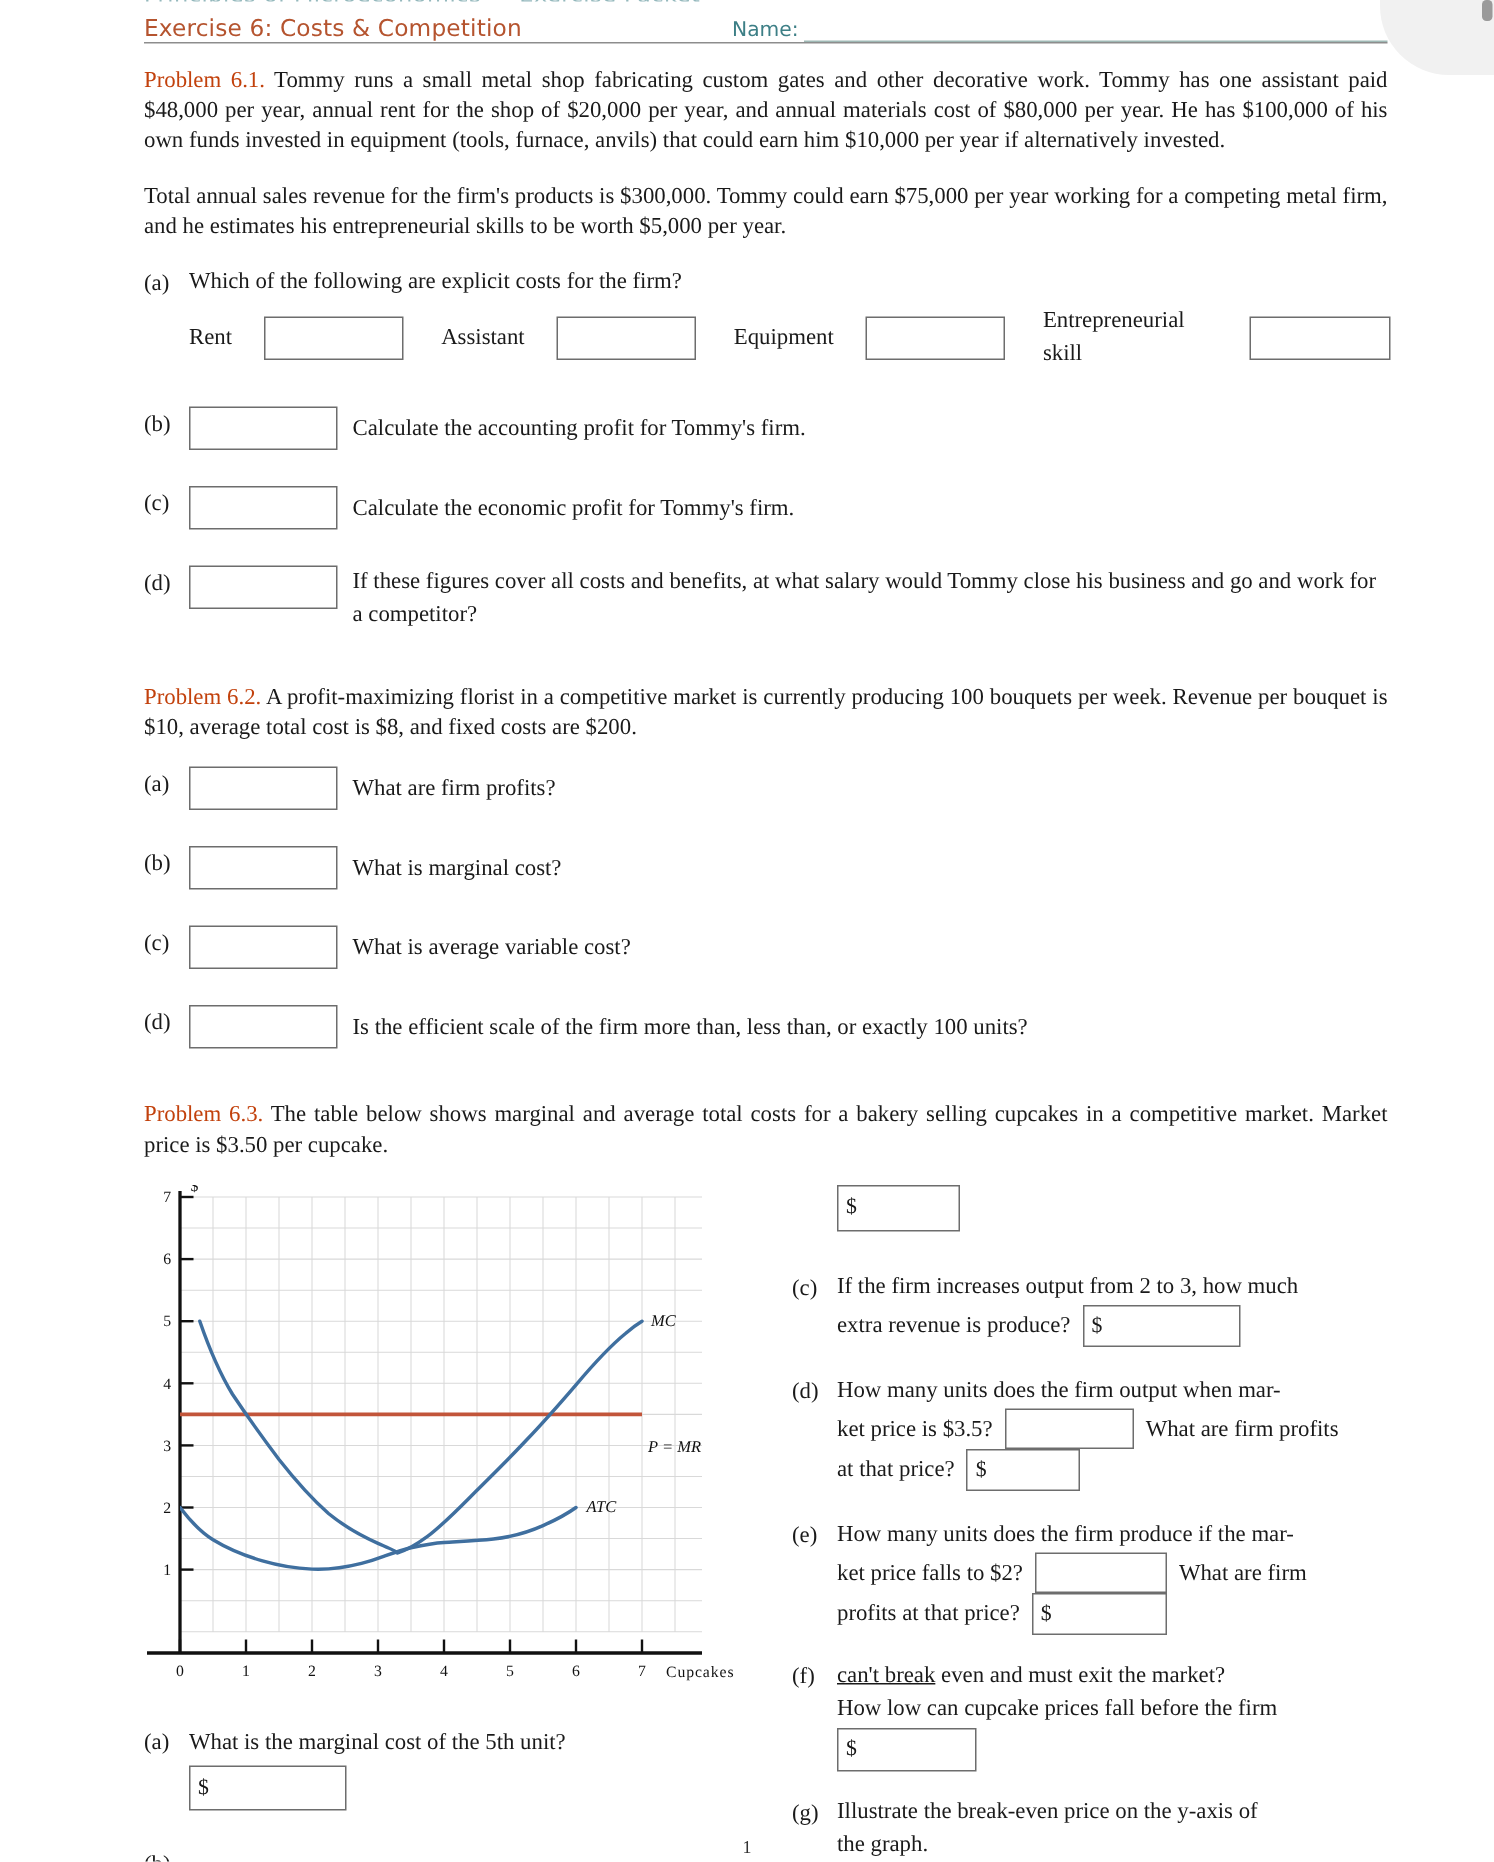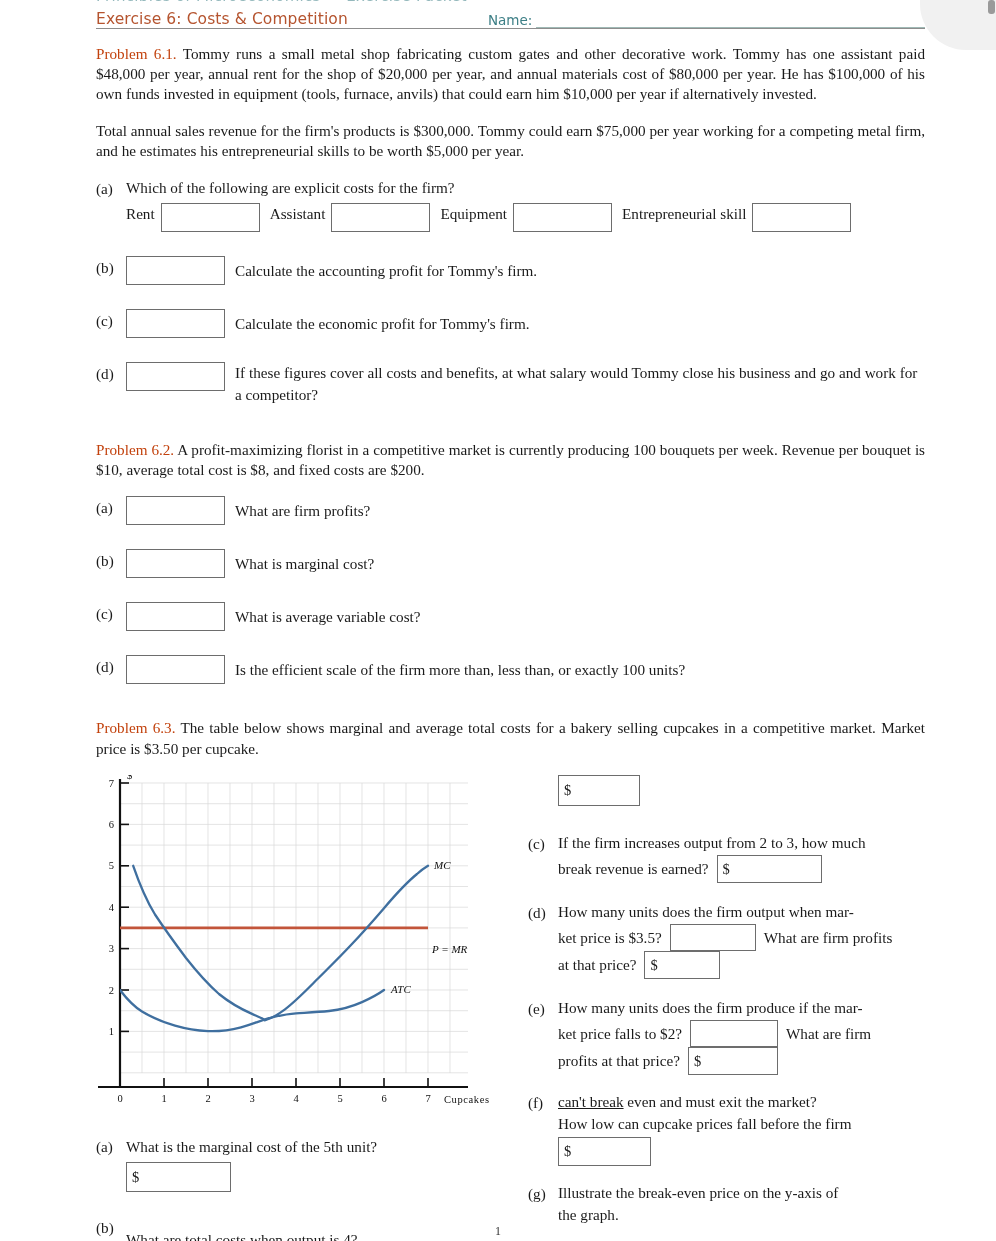--- a/index.html
+++ b/index.html
@@ -176,21 +176,22 @@
     transform: translateY(-50%);
     font-size: 14.5px;
     font-family: "Liberation Serif", serif;
   }
   .box-w { width: 99px; height: 29px; }
   .box-w-lg { width: 105px; height: 30px; }
 
   
   .inline-fields {
     display: flex;
-    gap: 0;
+    align-items: center;
+    gap: 15px;
     margin-top: 4px;
     font-size: 15.2px;
   }
   .inline-fields .f-label { margin-right: 6px; }
   .inline-fields .abox { margin-right: 10px; }
 
   
   .cols {
     display: flex;
     align-items: flex-start;
@@ -542,21 +543,21 @@
           <span class="abox box-w-lg" style="height:31px;width:82px;"><span class="dollar">$</span></span>
         </div>
 
         <div class="gap-l"></div>
 
         <div class="qitem q-justified">
           <div class="qmark">(c)</div>
           <div class="qbody">
             <div>If the firm increases output from 2 to 3, how much</div>
             <div class="qline">
-              <span>break revenue is earned?</span>
+              <span>extra revenue is produce?</span>
               <span class="abox box-w-lg" style="margin-left:8px;height:28px;">
                   <span class="dollar">$</span>
                 </span>
             </div>
           </div>
         </div>
 
         <div class="gap-m"></div>
 
         <div class="qitem q-justified">

